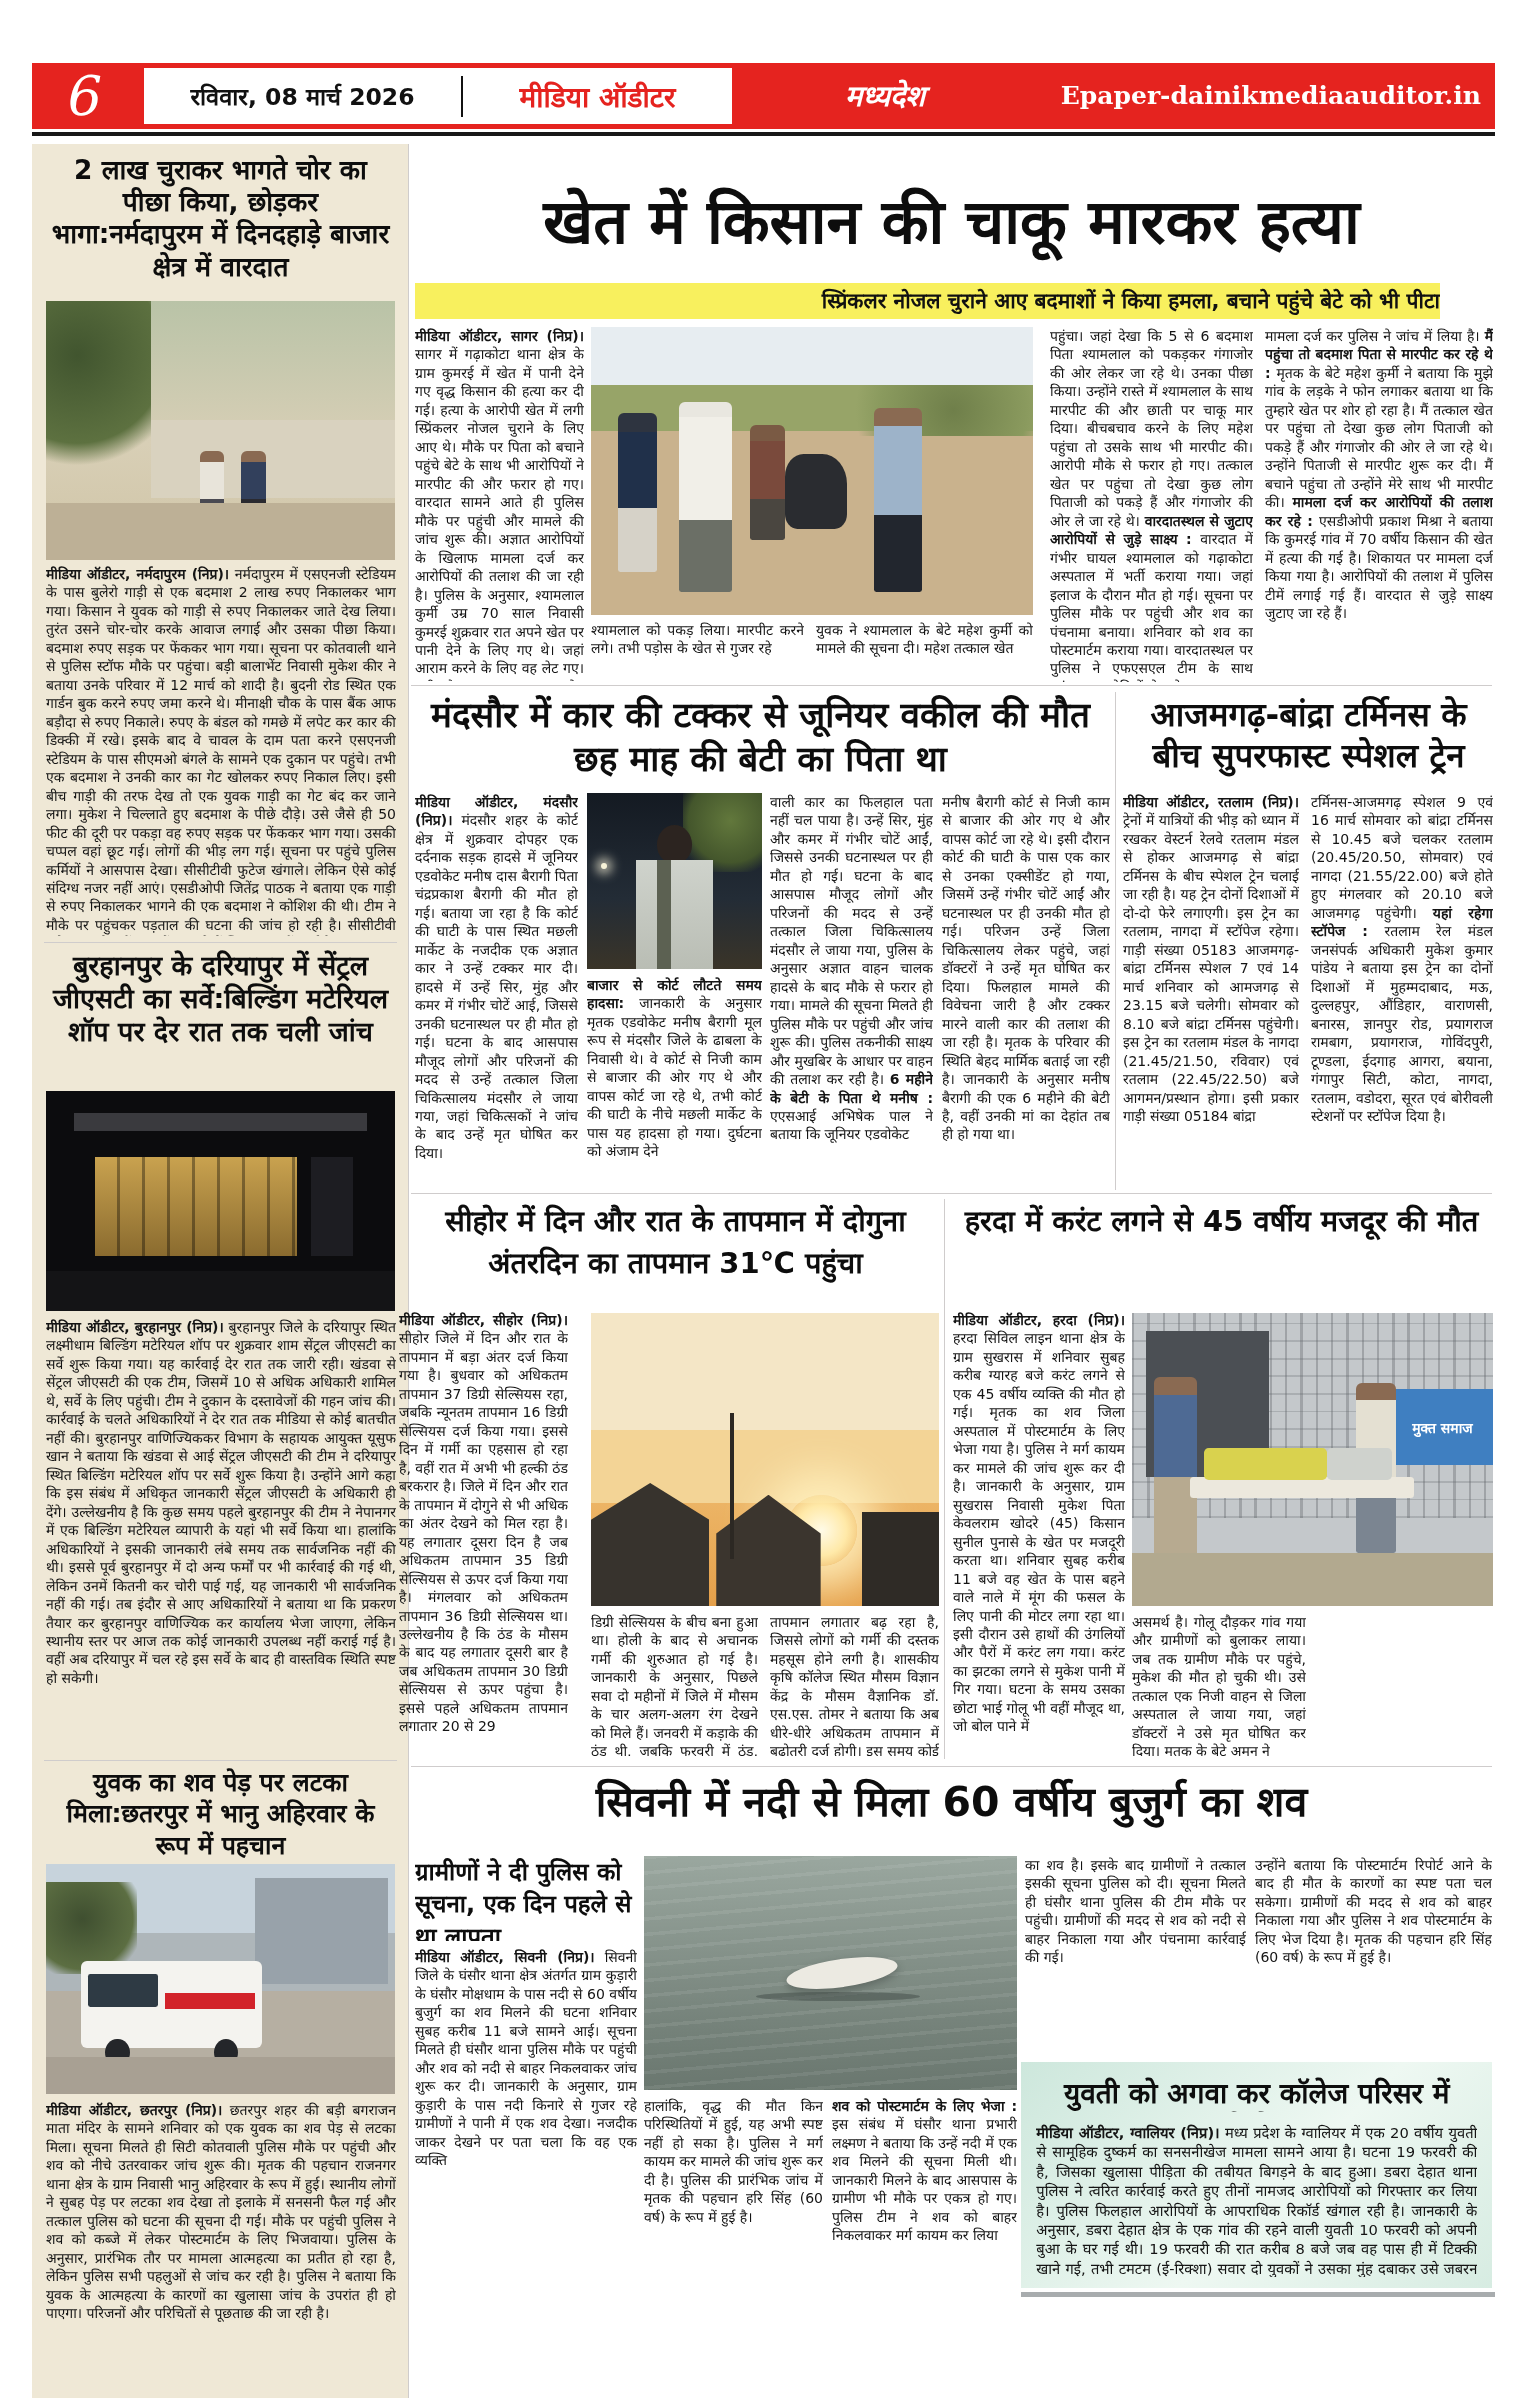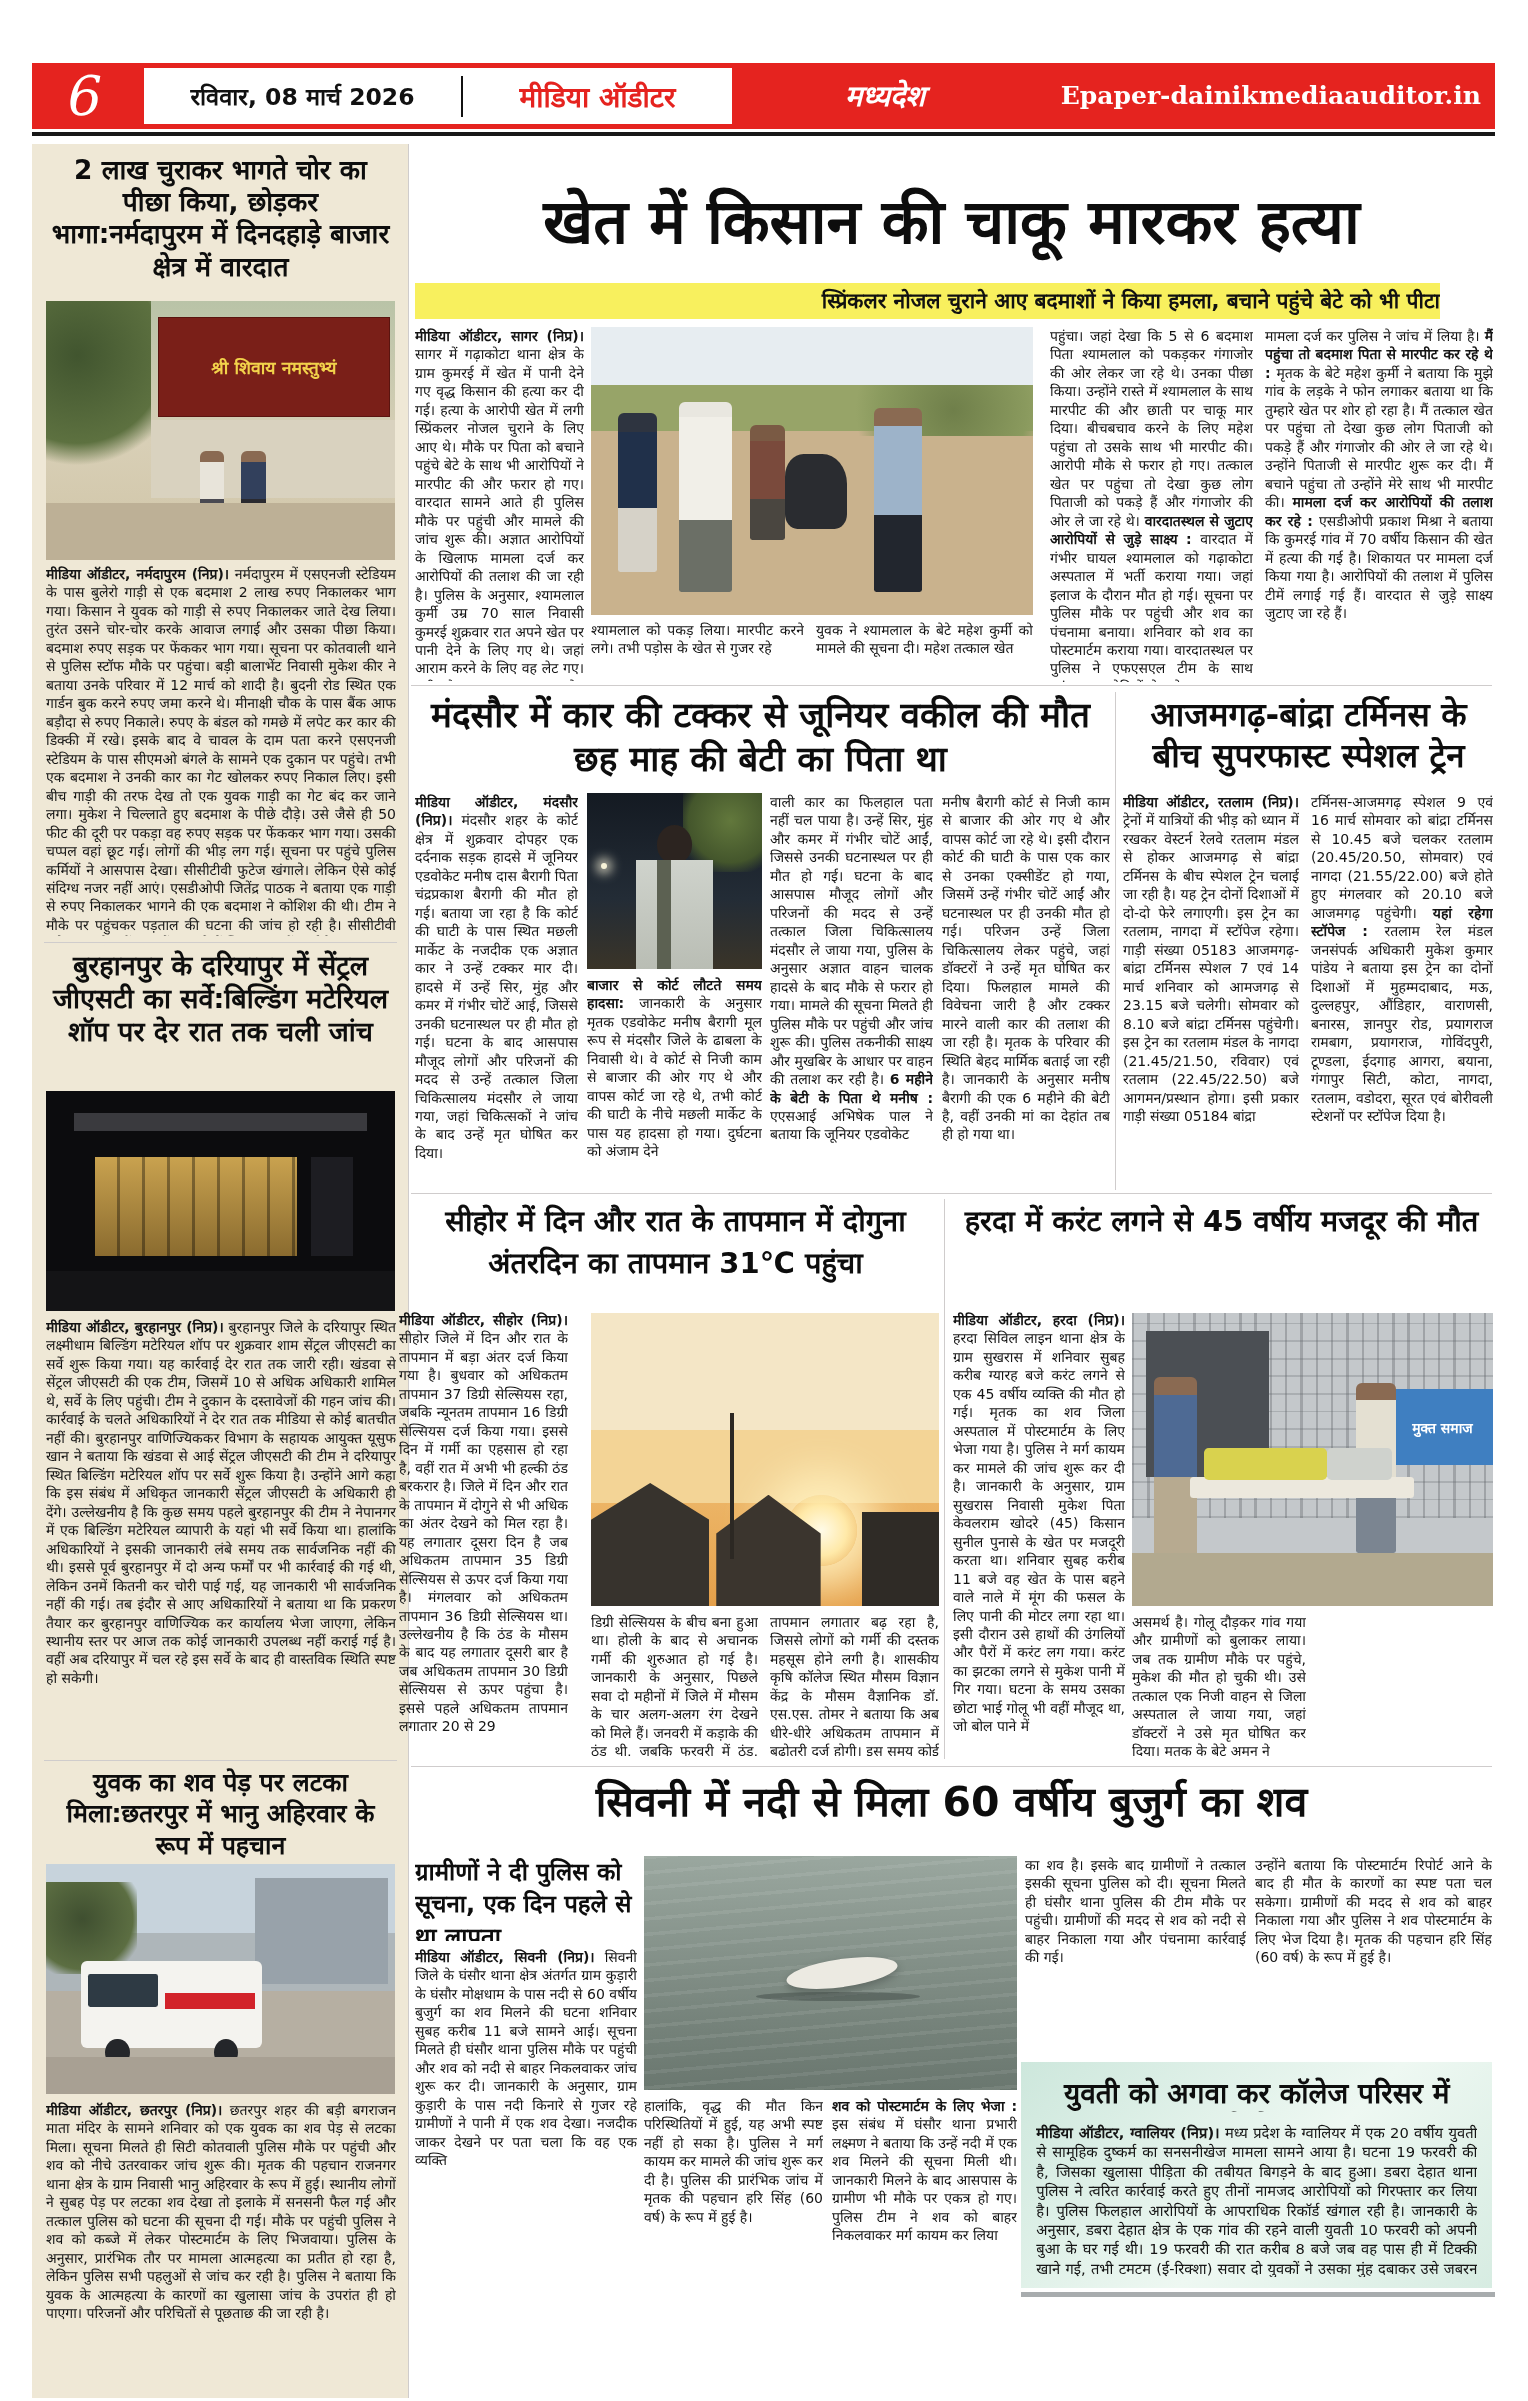--- a/index.html
+++ b/index.html
@@ -49,21 +49,20 @@
   <div class="mast-section">मध्यदेश</div>
   <div class="mast-url">Epaper-dainikmediaauditor.in</div>
   <div class="top-rule"></div>
 
   <div class="cream"></div>
   <div class="vrule" style="left:408px;top:144px;height:2254px;"></div>
 
   <div class="headline" style="left:46px;top:154px;width:349px;height:141px;font-size:26.4px;line-height:1.22;">2 लाख चुराकर भागते चोर का पीछा किया, छोड़कर भागा:नर्मदापुरम में दिनदहाड़े बाजार क्षेत्र में वारदात</div>
   <div class="photo" style="left:46px;top:301px;width:349px;height:259px;background:linear-gradient(#b9c3a7,#d8cfb6 55%,#cfc4a6);">
     <div style="left:0;top:0;width:30%;height:70%;background:radial-gradient(circle at 30% 30%,#41552f,#5d7140 60%,transparent 75%);"></div>
-    <div style="left:32%;top:6%;width:66%;height:38%;background:#7a1f18;border:1.8px solid #5a140f;display:flex;align-items:center;justify-content:center;color:#f2d24b;font-weight:bold;font-size:17.6px;">श्री शिवाय नमस्तुभ्यं</div>
     <div style="left:30%;top:46%;width:70%;height:30%;background:#d9d2bf;"></div>
     <div class="fig" style="left:44%;top:58%;width:7%;height:30%;background:linear-gradient(#8a6a52 0 14%,#e8e4da 14% 62%,#4a4a52 62%);"></div>
     <div class="fig" style="left:56%;top:58%;width:7%;height:30%;background:linear-gradient(#8a6a52 0 14%,#32405c 14% 62%,#2a2a30 62%);"></div>
     <div style="left:0;top:78%;width:100%;height:22%;background:#bdb096;"></div>
   </div>
   <div class="body-col" style="left:46px;top:565px;width:350px;height:371px;">
     <b>मीडिया ऑडीटर, नर्मदापुरम (निप्र)।</b>
     <span>नर्मदापुरम में एसएनजी स्टेडियम के पास बुलेरो गाड़ी से एक बदमाश 2 लाख रुपए निकालकर भाग गया। किसान ने युवक को गाड़ी से रुपए निकालकर जाते देख लिया। तुरंत उसने चोर-चोर करके आवाज लगाई और उसका पीछा किया। बदमाश रुपए सड़क पर फेंककर भाग गया। सूचना पर कोतवाली थाने से पुलिस स्टॉफ मौके पर पहुंचा। बड़ी बालाभेंट निवासी मुकेश कीर ने बताया उनके परिवार में 12 मार्च को शादी है। बुदनी रोड स्थित एक गार्डन बुक करने रुपए जमा करने थे। मीनाक्षी चौक के पास बैंक आफ बड़ौदा से रुपए निकाले। रुपए के बंडल को गमछे में लपेट कर कार की डिक्की में रखे। इसके बाद वे चावल के दाम पता करने एसएनजी स्टेडियम के पास सीएमओ बंगले के सामने एक दुकान पर पहुंचे। तभी एक बदमाश ने उनकी कार का गेट खोलकर रुपए निकाल लिए। इसी बीच गाड़ी की तरफ देख तो एक युवक गाड़ी का गेट बंद कर जाने लगा। मुकेश ने चिल्लाते हुए बदमाश के पीछे दौड़े। उसे जैसे ही 50 फीट की दूरी पर पकड़ा वह रुपए सड़क पर फेंककर भाग गया। उसकी चप्पल वहां छूट गई। लोगों की भीड़ लग गई। सूचना पर पहुंचे पुलिस कर्मियों ने आसपास देखा। सीसीटीवी फुटेज खंगाले। लेकिन ऐसे कोई संदिग्ध नजर नहीं आएं। एसडीओपी जितेंद्र पाठक ने बताया एक गाड़ी से रुपए निकालकर भागने की एक बदमाश ने कोशिश की थी। टीम ने मौके पर पहुंचकर पड़ताल की घटना की जांच हो रही है। सीसीटीवी फुटेज सामने नहीं आए हैं। मामले में शिकायत नहीं आई है।</span>
   </div>
   <div class="hrule" style="left:44px;top:942px;width:353px;"></div>

